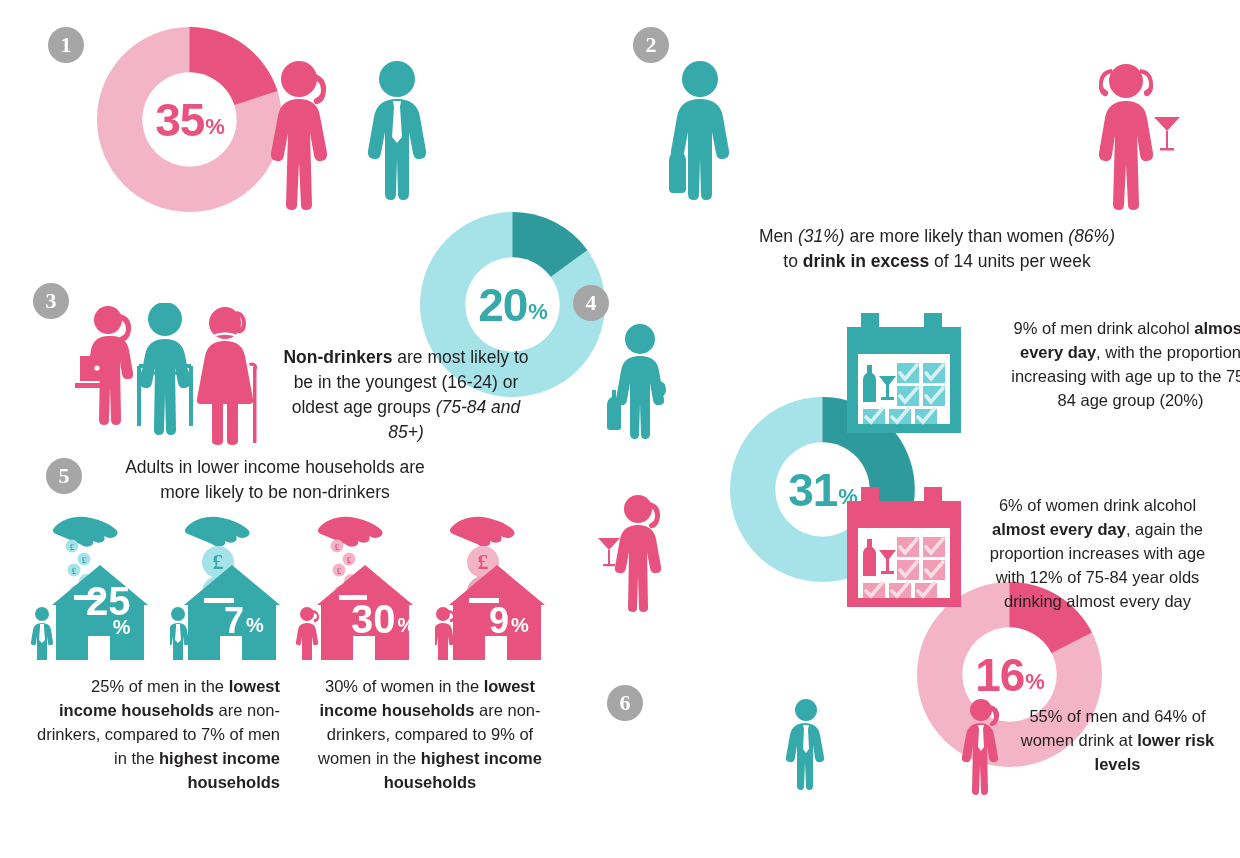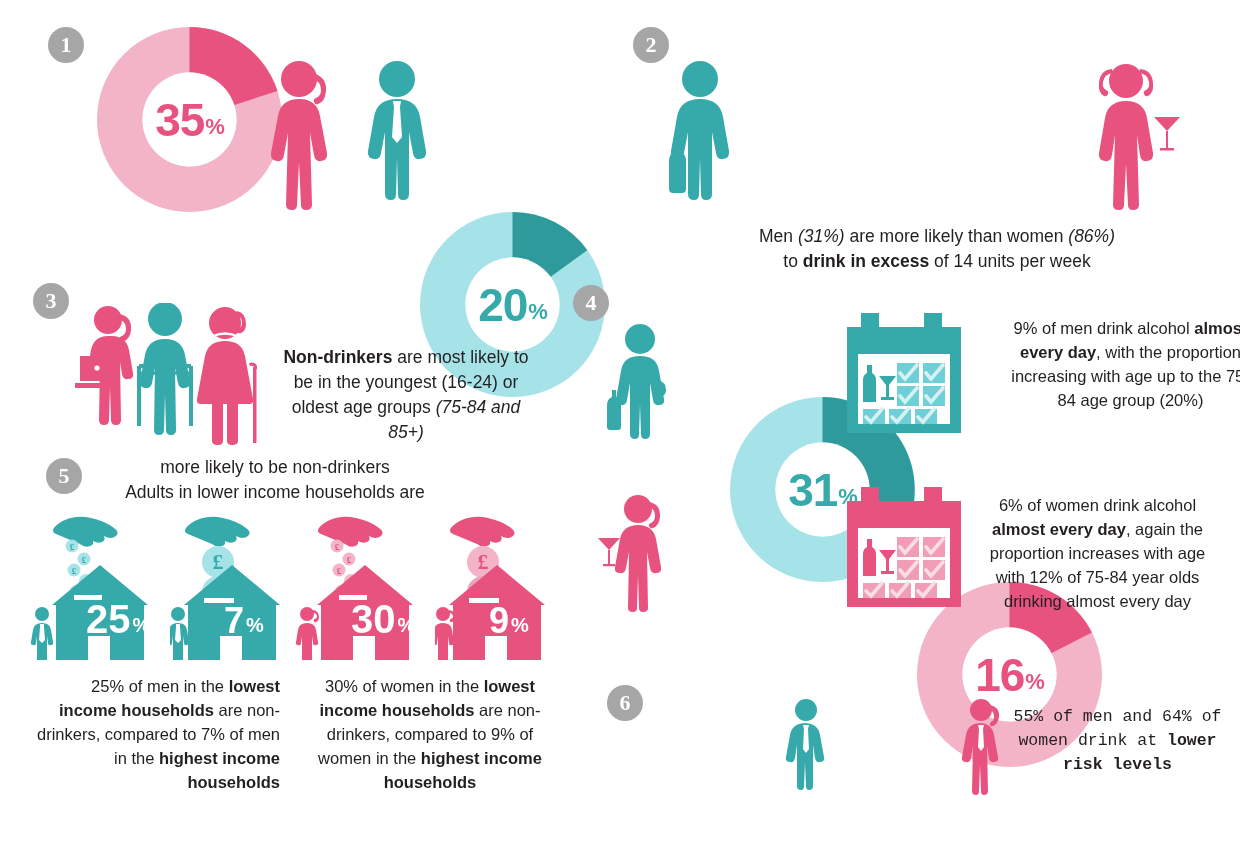--- a/index.html
+++ b/index.html
@@ -313,22 +313,22 @@
 
   <div class="abs caption caption-sm" style="left:975px;top:494px;width:245px;">
     <span>6% of women drink alcohol </span><b>almost every day</b><span>, again the proportion increases with age with 12% of 75-84 year olds drinking almost every day</span>
   </div>
 
   <div class="abs" style="left:46px;top:458px;">
     <div class="badge">5</div>
   </div>
 
   <div class="abs caption" style="left:100px;top:455px;width:350px;">
+    <div>Adults in lower income households are</div>
     <div>more likely to be non-drinkers</div>
-    <div>Adults in lower income households are</div>
   </div>
 
   <div class="abs" style="left:30px;top:510px;width:140px;height:150px;">
     <svg width="140" height="150" viewBox="0 0 140 150">
       <g fill="#36a9ab">
         <path d="M28 14 q14 -10 33 -6 q14 3 23 10 q6 4 2 8 q-5 4 -12 0 q2 4 -2 6 q-4 2 -9 -1 q1 4 -3 5 q-5 2 -10 -2 l-24 -10 q-7 -3 2 -10 Z"></path>
       </g>
       <g>
         <circle cx="42" cy="36" r="6.5" fill="#a6e3e9"></circle>
           <text x="42" y="40" font-size="9" font-weight="bold" text-anchor="middle" fill="#36a9ab" font-family="Liberation Serif, serif">£</text>
@@ -346,21 +346,21 @@
         <rect x="26" y="95" width="88" height="55"></rect>
       </g>
       <rect x="44" y="85" width="28" height="5" fill="#ffffff"></rect>
       <rect x="58" y="126" width="22" height="24" fill="#ffffff"></rect>
       <g fill="#36a9ab">
         <circle cx="12" cy="104" r="7"></circle>
         <path d="M12 113 q-8 0 -9 7 l-2 12 q-1 3 2 3 q3 1 3 -2 l1 -7 l0 23 q0 3 3 3 q2 0 2 -3 l0 -13 l0 13 q0 3 2 3 q3 0 3 -3 l0 -23 l1 7 q0 3 3 2 q3 0 2 -3 l-2 -12 q-1 -7 -9 -7 Z"></path>
       </g>
       <path d="M10 114 l4 0 l0 3 l1 13 l-3 3 l-3 -3 l1 -13 Z" fill="#ffffff"></path>
     </svg>
-    <div class="house-label" style="left:56px;top:90px;">
+    <div class="house-label" style="left:56px;top:72px;flex-direction:column;">
       <span class="num">25</span>
         <span class="pct">%</span>
     </div>
   </div>
 
   <div class="abs" style="left:170px;top:510px;width:140px;height:150px;">
     <svg width="140" height="150" viewBox="0 0 140 150">
       <g fill="#36a9ab">
         <path d="M20 14 q14 -10 33 -6 q14 3 23 10 q6 4 2 8 q-5 4 -12 0 q2 4 -2 6 q-4 2 -9 -1 q1 4 -3 5 q-5 2 -10 -2 l-24 -10 q-7 -3 2 -10 Z"></path>
       </g>
@@ -478,17 +478,17 @@
     <svg width="60" height="100" viewBox="0 0 60 100">
       <g fill="#e8527e">
         <circle cx="26" cy="13" r="11"></circle>
         <path d="M35 8 q10 2 9 12 q-1 7 -6 9 q-2 1 -3 -1 q-1 -2 1 -3 q3 -1 3 -5 q0 -7 -6 -8 Z"></path>
         <path d="M26 26 q-13 0 -15 12 l-4 22 q-1 5 4 5 q4 1 5 -4 l2 -12 l-1 45 q0 4 4 4 q3 0 3 -4 l1 -26 l1 26 q0 4 3 4 q4 0 4 -4 l-1 -45 l2 12 q1 5 5 4 q5 0 4 -5 l-4 -22 q-2 -12 -15 -12 Z"></path>
       </g>
       <path d="M23 28 l6 0 l-1 4 l1 18 l-3 4 l-3 -4 l1 -18 Z" fill="#ffffff"></path>
     </svg>
   </div>
 
-  <div class="abs caption caption-sm" style="left:1010px;top:705px;width:215px;font-family:Liberation Mono, monospace;">
+  <div class="abs caption caption-sm" style="left:1010px;top:705px;width:215px;">
     <span>55% of men and 64% of women drink at </span><b>lower risk levels</b>
   </div>
 
 </div>
 
 </body></html>

